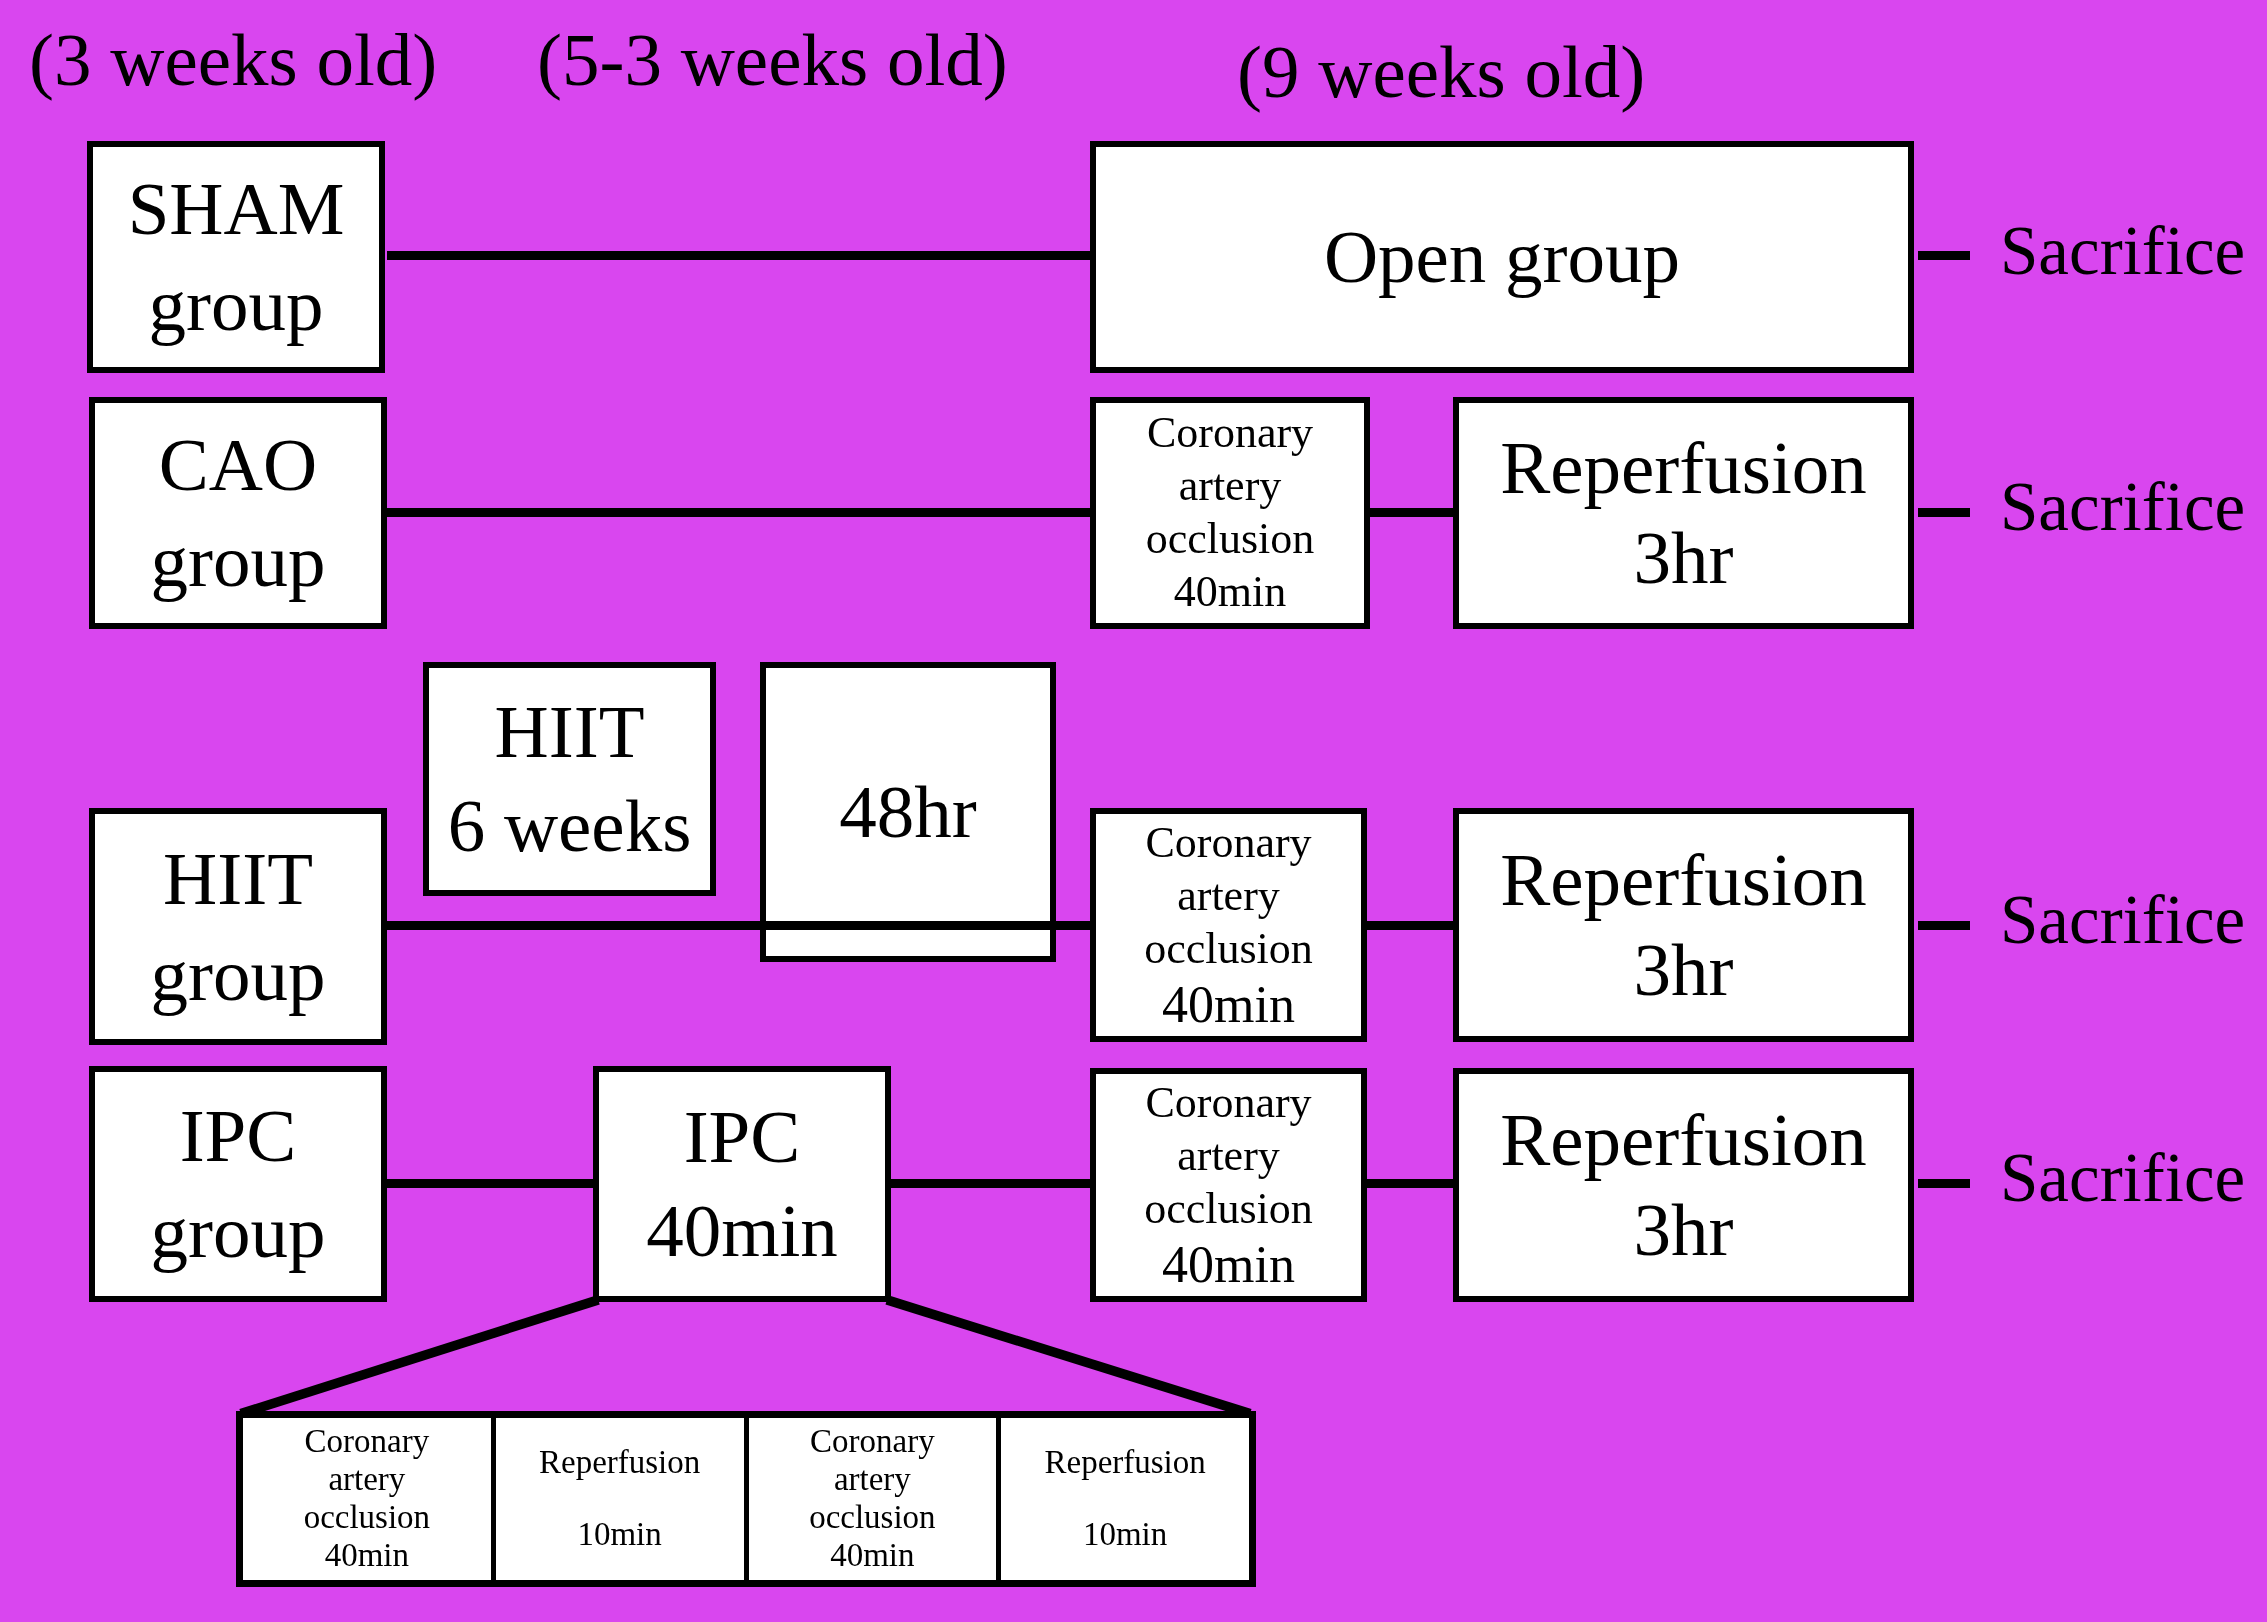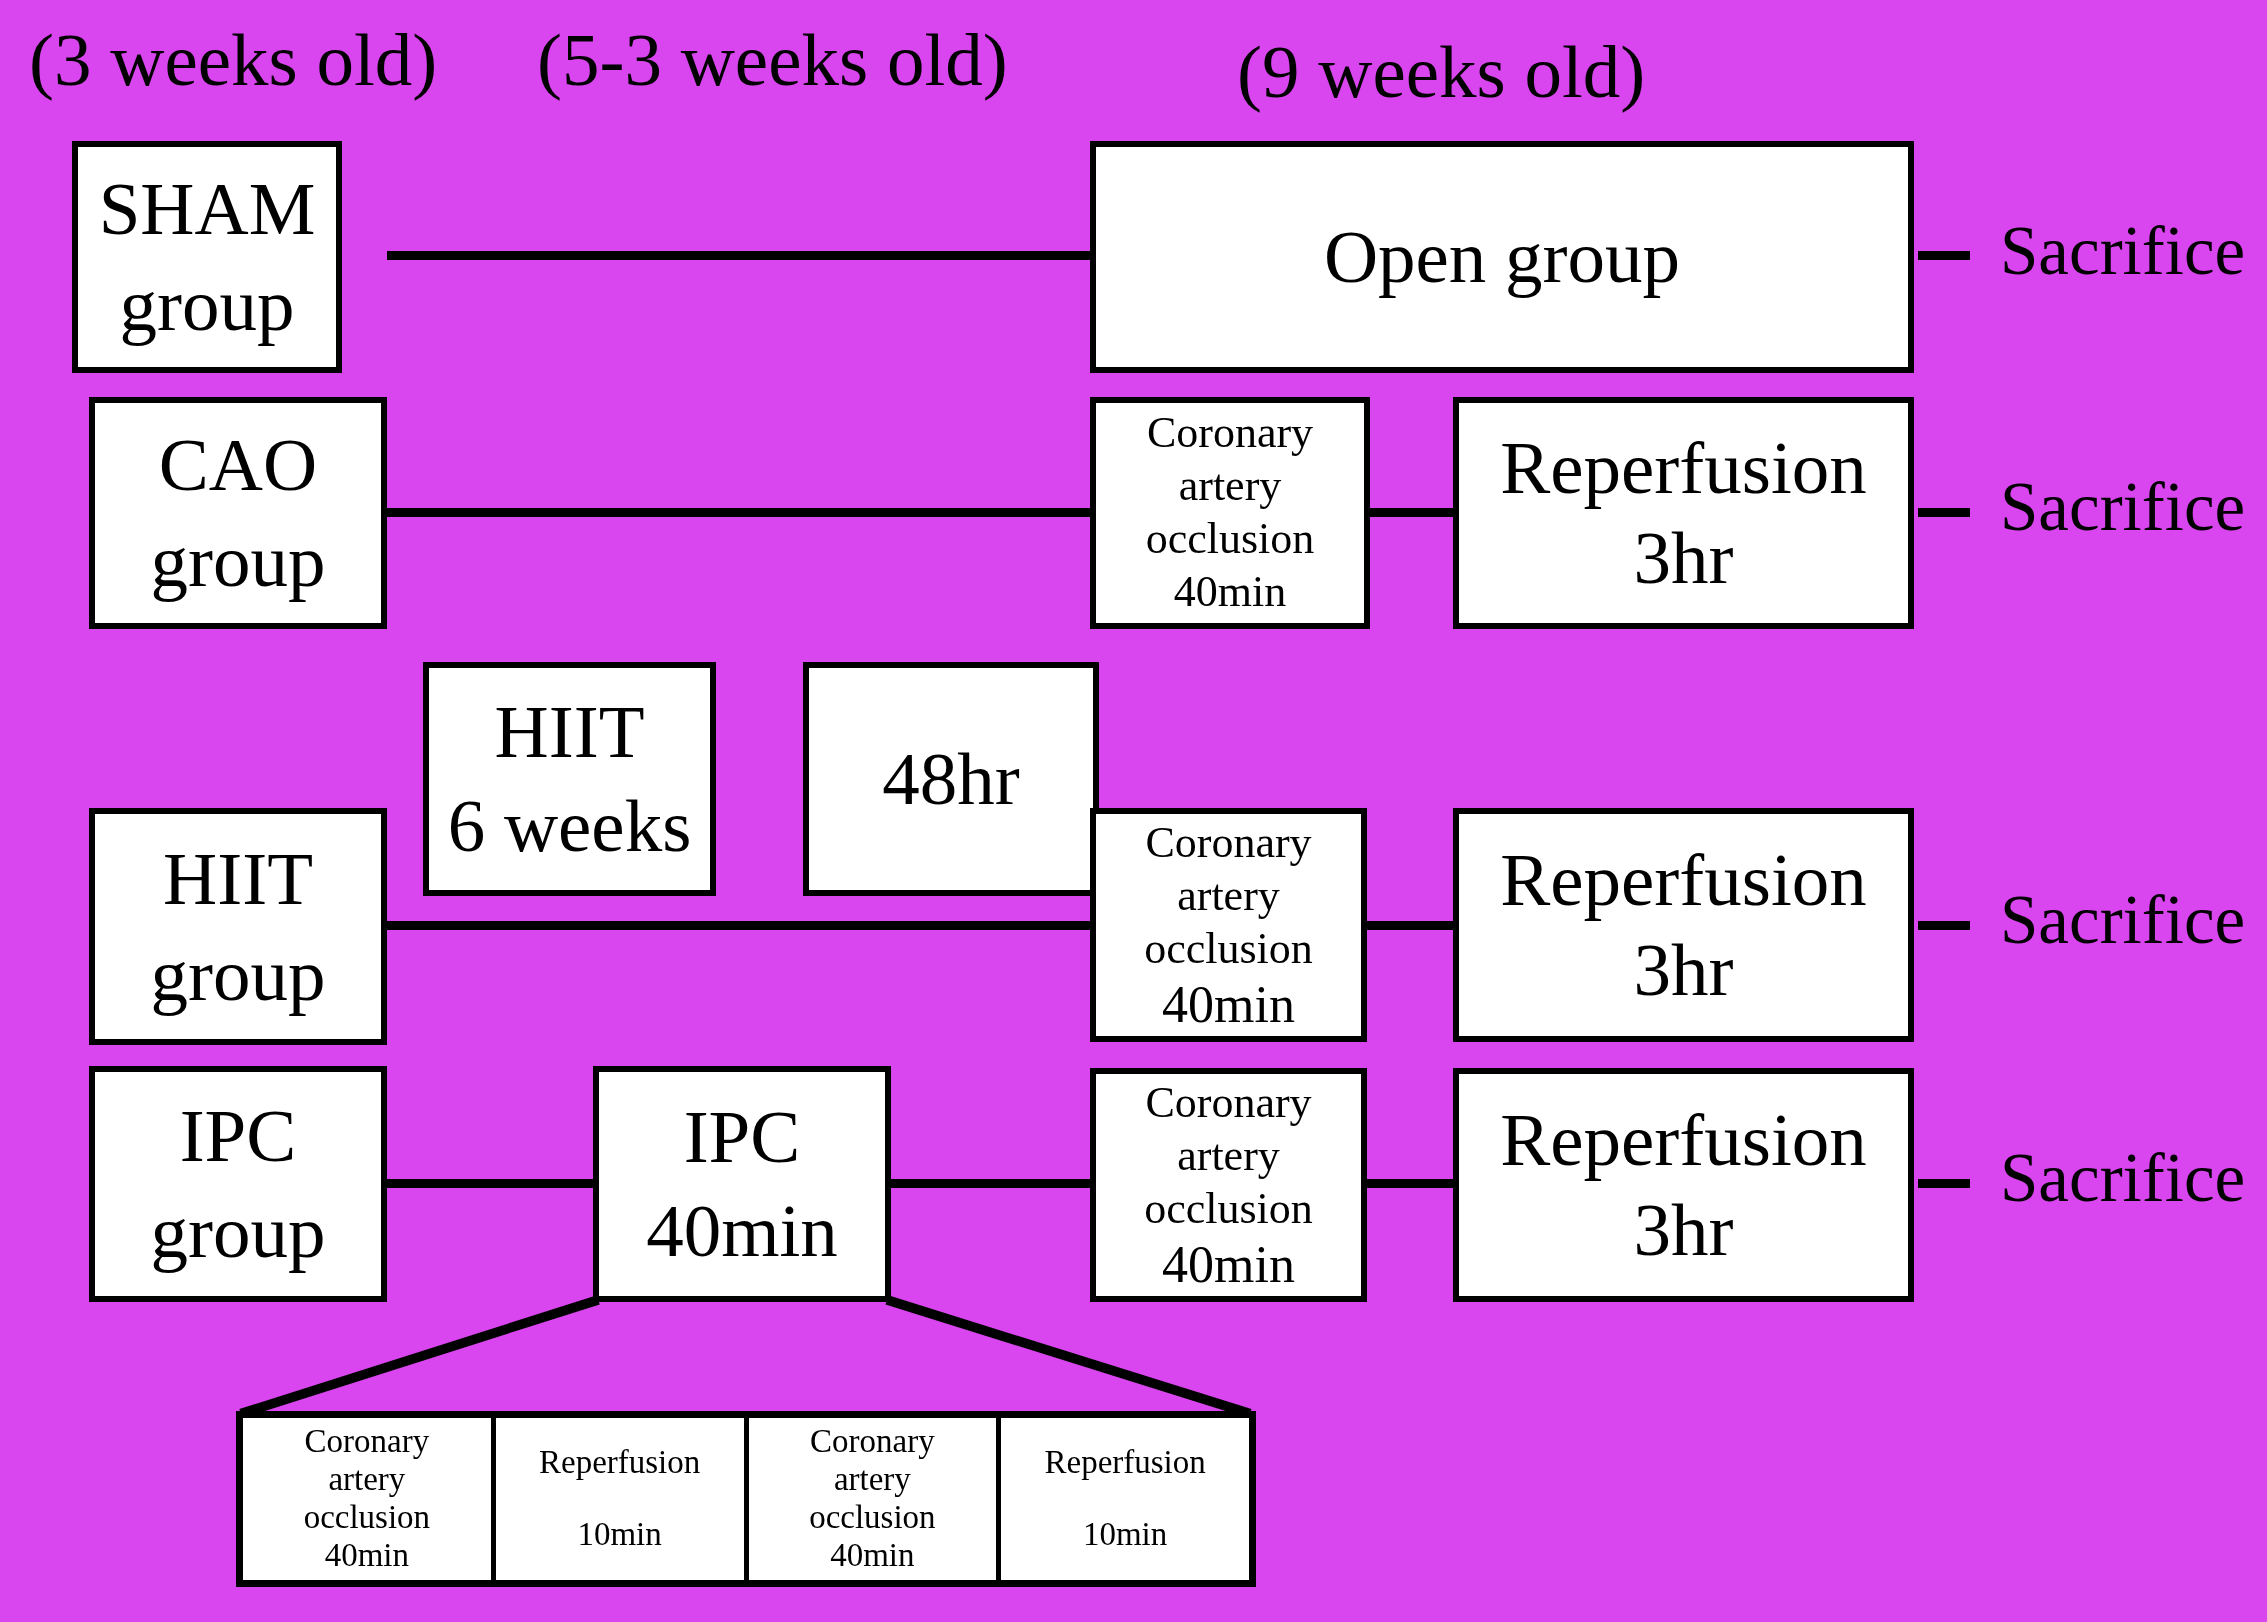--- a/index.html
+++ b/index.html
@@ -87,21 +87,21 @@
 </style>
 </head>
 <body>
 
 <div class="stage">
 
   <div class="age-label" style="left:29px; top:19px;">(3 weeks old)</div>
   <div class="age-label" style="left:537px; top:19px;">(5-3 weeks old)</div>
   <div class="age-label" style="left:1237px; top:31px;">(9 weeks old)</div>
 
-  <div class="box big-text" style="left:72px; top:141px; width:270px; height:232px;">
+  <div class="box big-text" style="left:87px; top:141px; width:298px; height:232px;">
     <span>SHAM</span>
     <span>group</span>
   </div>
   <div class="hline" style="left:387px; top:251px; width:703px;"></div>
   <div class="box open-text" style="left:1090px; top:141px; width:824px; height:232px;">
     <span>Open group</span>
   </div>
   <div class="hline" style="left:1918px; top:251px; width:52px;"></div>
   <div class="sacrifice" style="top:214px;">Sacrifice</div>
 
@@ -121,21 +121,21 @@
     <span>Reperfusion</span>
     <span>3hr</span>
   </div>
   <div class="hline" style="left:1918px; top:508px; width:52px;"></div>
   <div class="sacrifice" style="top:470px;">Sacrifice</div>
 
   <div class="box pre-text" style="left:423px; top:662px; width:293px; height:234px;">
     <span>HIIT</span>
     <span>6 weeks</span>
   </div>
-  <div class="box pre-text" style="left:803px; top:662px; width:296px; height:234px;justify-content:center;">
+  <div class="box pre-text" style="left:760px; top:662px; width:296px; height:300px;justify-content:center;">
     <span>48hr</span>
   </div>
   <div class="box big-text" style="left:89px; top:808px; width:298px; height:237px;">
     <span>HIIT</span>
     <span>group</span>
   </div>
   <div class="hline" style="left:387px; top:921px; width:703px;"></div>
   <div class="box occ-text" style="left:1090px; top:808px; width:277px; height:234px;">
     <span>Coronary</span>
     <span>artery</span>

